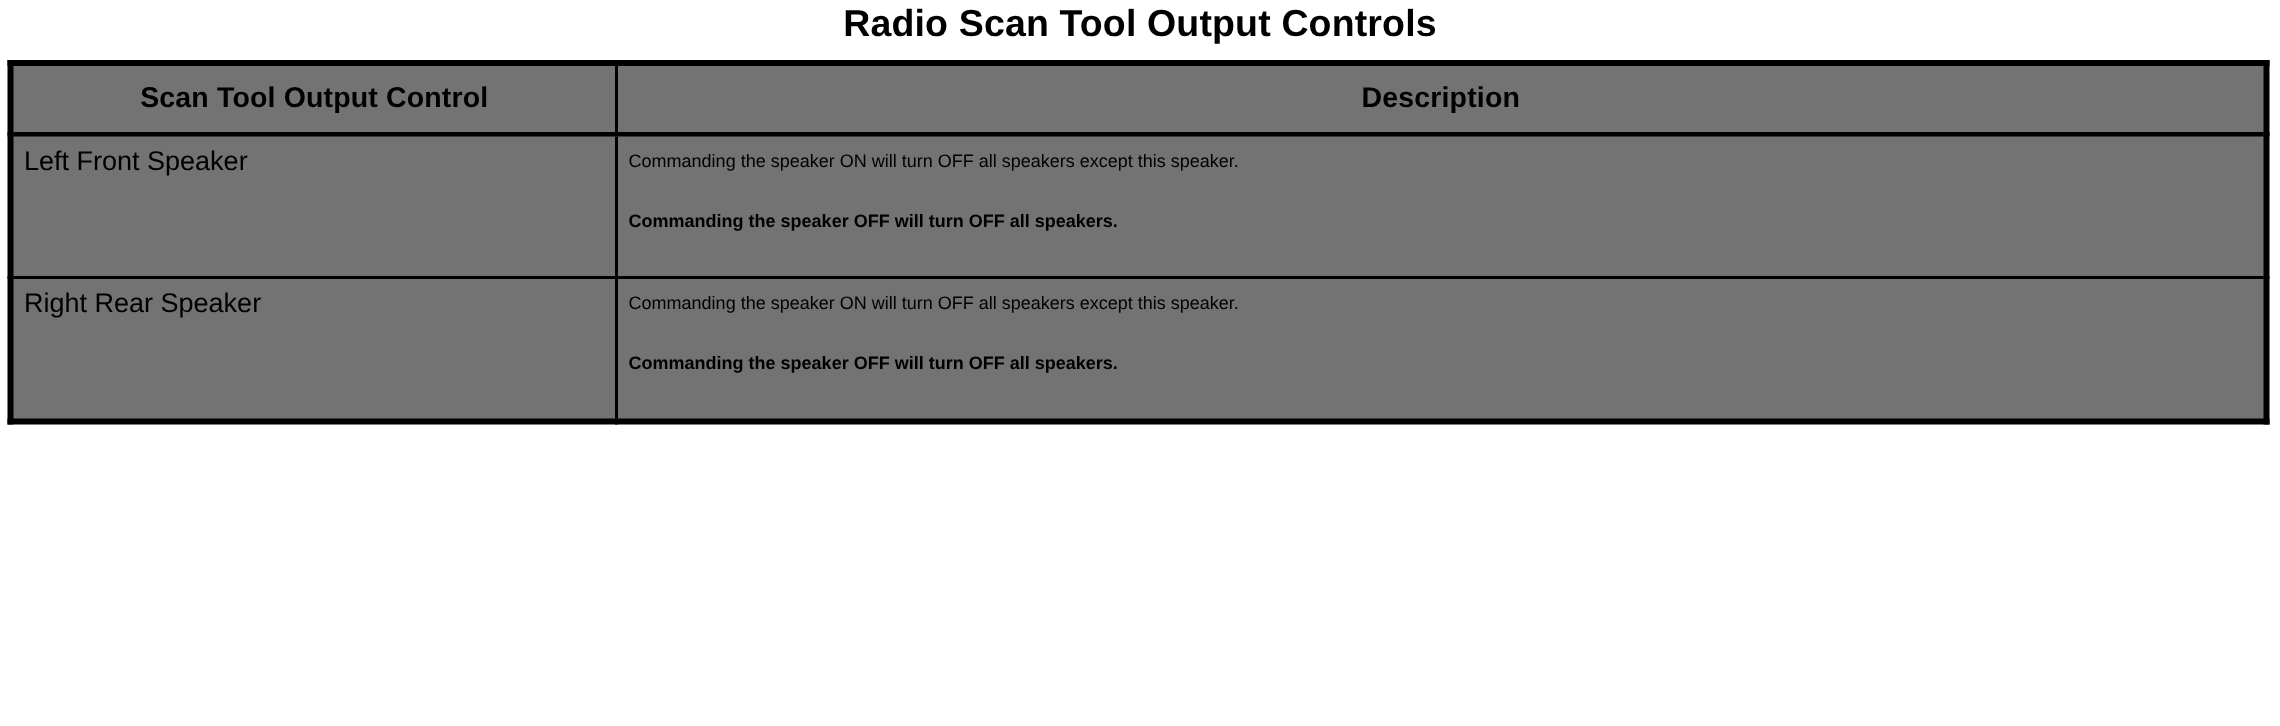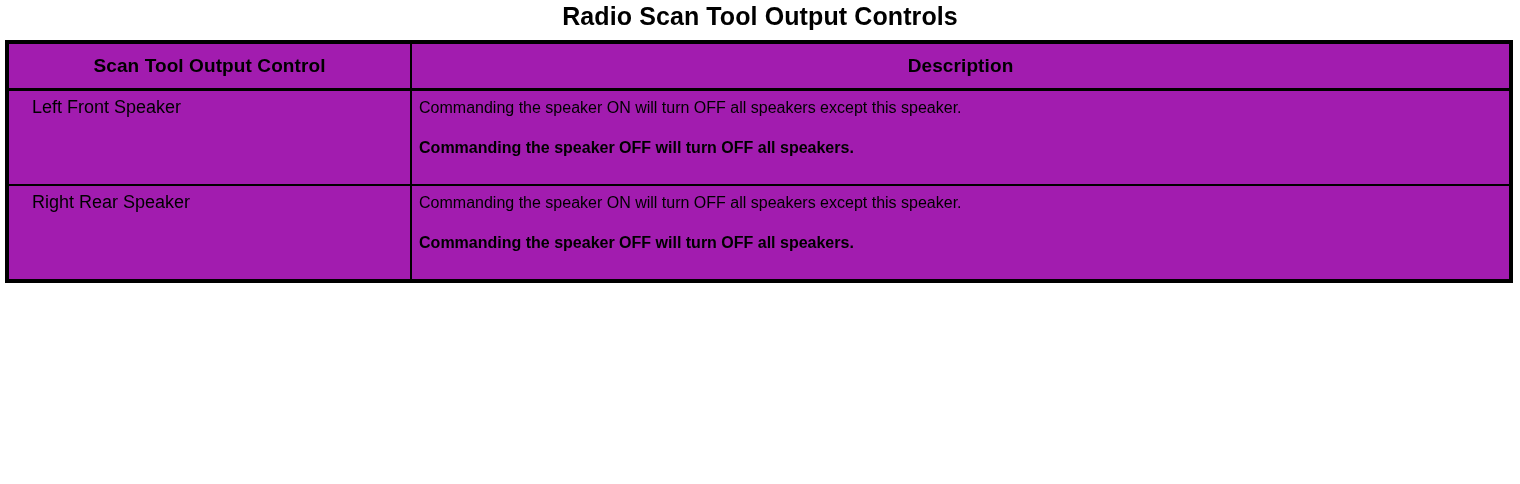--- a/index.html
+++ b/index.html
@@ -47,21 +47,21 @@
   }
 
   table.spec-table col.c1 { width: 403px; }
   table.spec-table col.c2 { width: 1097px; }
 
   table.spec-table th,
   table.spec-table td {
     border: 2px solid #000000;
     vertical-align: top;
     padding: 0;
-    background: #a21caf;
+    background: #737373;
   }
 
   
   tr.header-row th {
     height: 44px;
     border-bottom: 3px solid #000000;
   }
   .th-inner {
     font-size: 19px;
     font-weight: bold;
@@ -72,27 +72,27 @@
   }
 
   
   tr.data-row td {
     height: 93px;
   }
 
   .control-cell-inner {
     font-size: 18px;
     line-height: 21px;
-    padding: 6px 0 0 23px;
+    padding: 6px 0 0 7px;
     text-align: left;
     white-space: nowrap;
   }
 
   .desc-cell-inner {
-    font-size: 16px;
+    font-size: 12px;
     line-height: 21px;
     padding: 6px 0 0 7px;
     text-align: left;
   }
 
   .desc-line {
     display: block;
   }
   .desc-line + .desc-line {
     margin-top: 19px;

